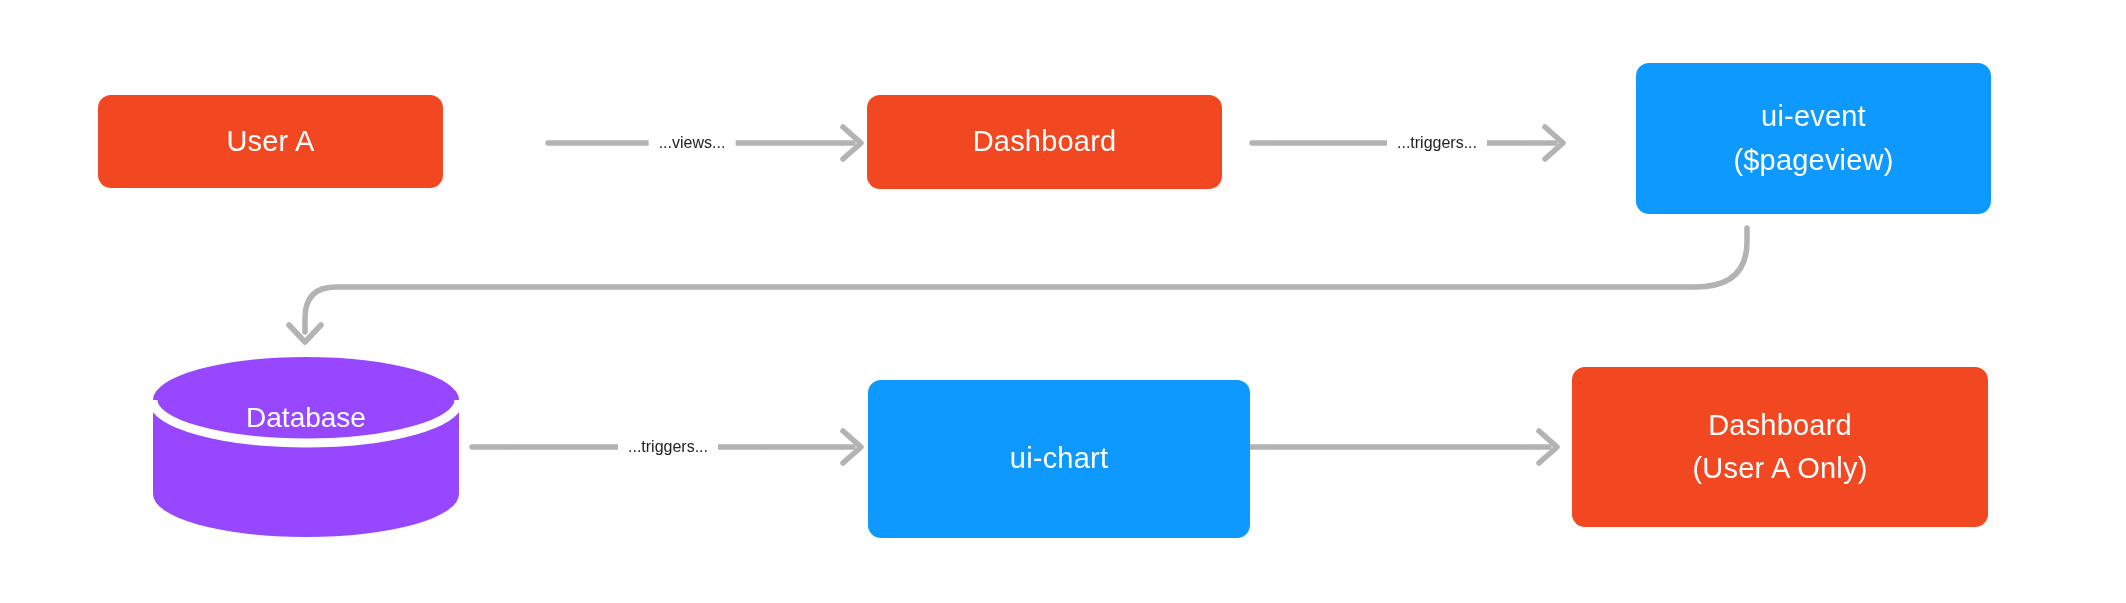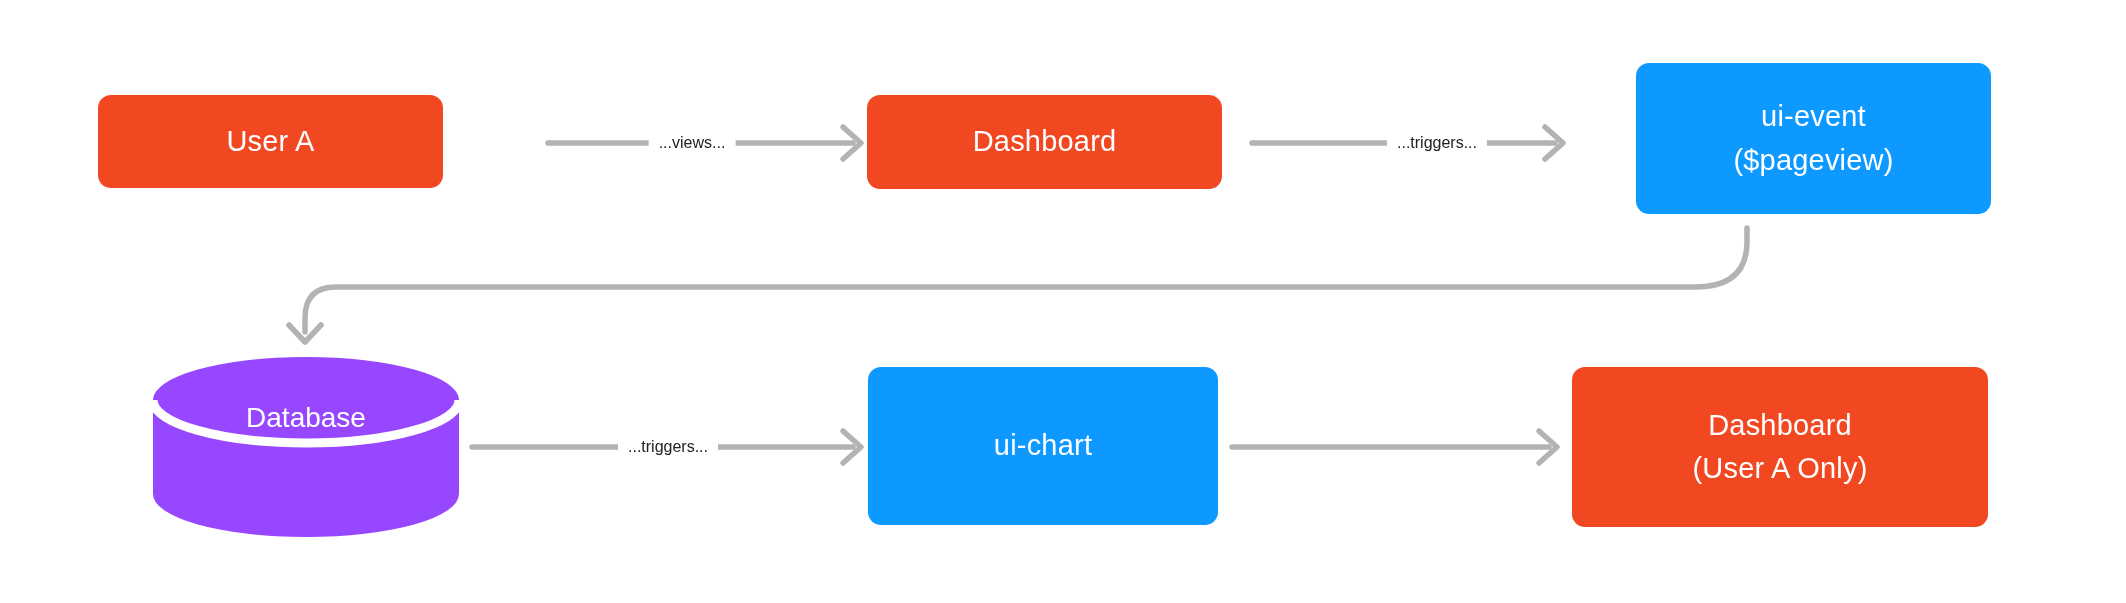--- a/index.html
+++ b/index.html
@@ -87,21 +87,21 @@
   </div>
 
   <div class="node-db" style="left:149px;top:353px;width:314px;height:188px">
     <svg width="314" height="188" viewBox="0 0 314 188">
       <path d="M4 47 A153 43 0 0 1 310 47 L310 141 A153 43 0 0 1 4 141 Z" fill="var(--node-purple)"></path>
       <path d="M4 47 A153 43 0 0 0 310 47" fill="none" stroke="var(--canvas-bg)" stroke-width="9"></path>
     </svg>
     <span class="node-label">Database</span>
   </div>
 
-  <div class="node fill-blue" style="left:868px;top:367px;width:350px;height:158px">
+  <div class="node fill-blue" style="left:868px;top:380px;width:382px;height:158px">
     <span class="node-label">ui-chart</span>
   </div>
 
   <div class="node fill-orange" style="left:1572px;top:367px;width:416px;height:160px">
     <span class="node-label">Dashboard
 (User A Only)</span>
   </div>
 
 </div>
 

